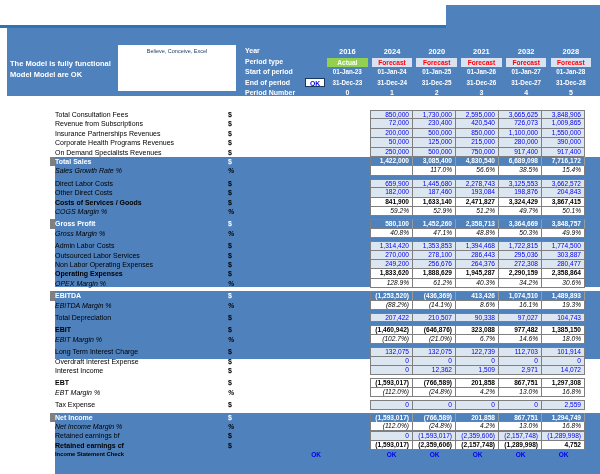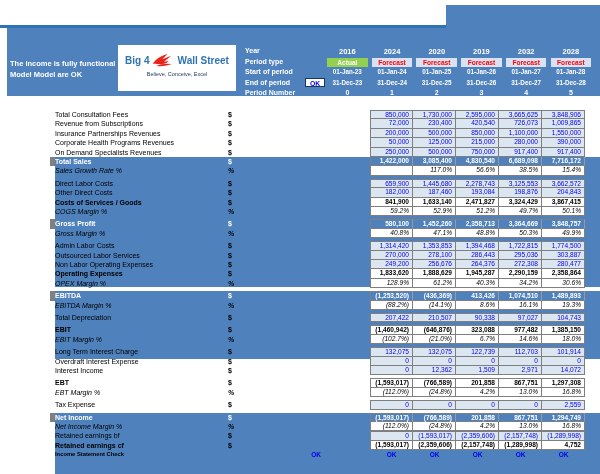--- a/index.html
+++ b/index.html
@@ -62,49 +62,39 @@
 </style>
 </head>
 <body>
 
 <div class="stage">
 
   <div class="title-line"></div>
   <div class="corner-block"></div>
 
   <div class="band">
-    <div class="status1">The Income is fully functional</div>
+    <div class="status1">The Model is fully functional</div>
     <div class="status2">Model Model are OK</div>
 
     <div class="logo">
-      <div class="logorow">
-        <span class="logotext">Big 4</span>
-        <span style="display:inline-flex;">
-          <svg width="24" height="15" viewBox="0 0 40 24">
-            <path d="M1 17 Q10 5 26 1 L17 10 L32 4 L20 14 L28 13 Q21 20 9 18 Z" fill="#E8231A"></path>
-            <path d="M7 21 Q19 16 33 18 Q21 23 7 21 Z" fill="#E8231A"></path>
-          </svg>
-        </span>
-        <span class="logotext">Wall Street</span>
-      </div>
       <div class="tagline">Believe, Conceive, Excel</div>
     </div>
 
     <div id="period-labels">
         <div class="phlabel" style="top: 19px;">Year</div>
         <div class="phlabel" style="top: 29.5px;">Period type</div>
         <div class="phlabel" style="top: 40px;">Start of period</div>
         <div class="phlabel" style="top: 50.5px;">End of period</div>
         <div class="phlabel" style="top: 61px;">Period Number</div>
       </div>
     <div id="period-grid">
         <div class="yearcell" style="left: 318px; top: 19px; width: 44.7px;">2016</div>
         <div class="yearcell" style="left: 362.7px; top: 19px; width: 44.7px;">2024</div>
         <div class="yearcell" style="left: 407.4px; top: 19px; width: 44.7px;">2020</div>
-        <div class="yearcell" style="left: 452.1px; top: 19px; width: 44.7px;">2019</div>
+        <div class="yearcell" style="left: 452.1px; top: 19px; width: 44.7px;">2021</div>
         <div class="yearcell" style="left: 496.8px; top: 19px; width: 44.7px;">2032</div>
         <div class="yearcell" style="left: 541.5px; top: 19px; width: 44.7px;">2028</div>
         <div class="ptype actual" style="left: 320px; top: 29.5px; width: 40.7px;">Actual</div>
         <div class="ptype forecast" style="left: 364.7px; top: 29.5px; width: 40.7px;">Forecast</div>
         <div class="ptype forecast" style="left: 409.4px; top: 29.5px; width: 40.7px;">Forecast</div>
         <div class="ptype forecast" style="left: 454.1px; top: 29.5px; width: 40.7px;">Forecast</div>
         <div class="ptype forecast" style="left: 498.8px; top: 29.5px; width: 40.7px;">Forecast</div>
         <div class="ptype forecast" style="left: 543.5px; top: 29.5px; width: 40.7px;">Forecast</div>
         <div class="pdate" style="left: 318px; top: 40px; width: 44.7px;">01-Jan-23</div>
         <div class="pdate" style="left: 362.7px; top: 40px; width: 44.7px;">01-Jan-24</div>

